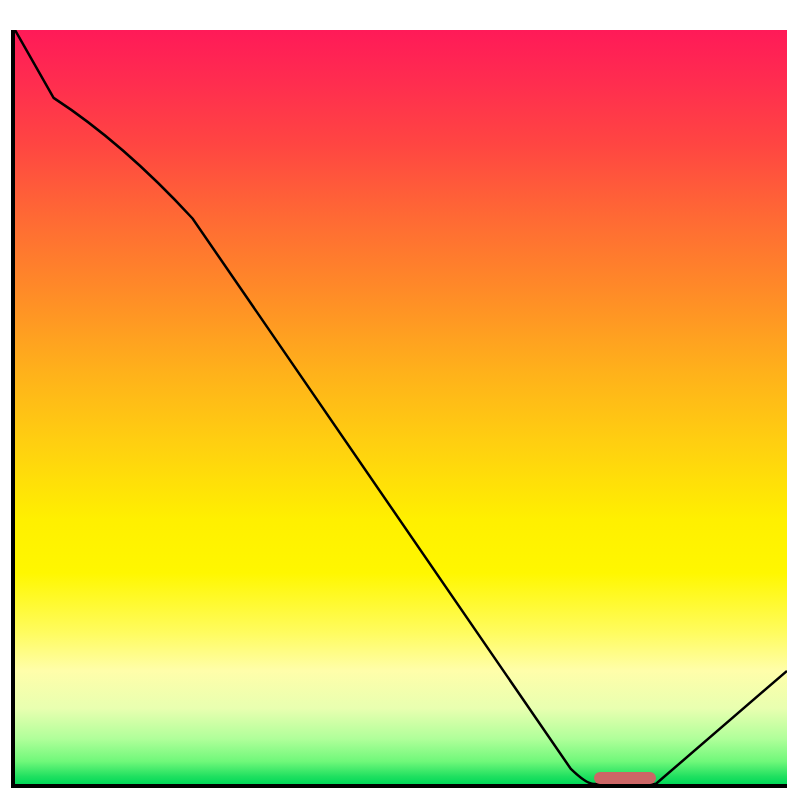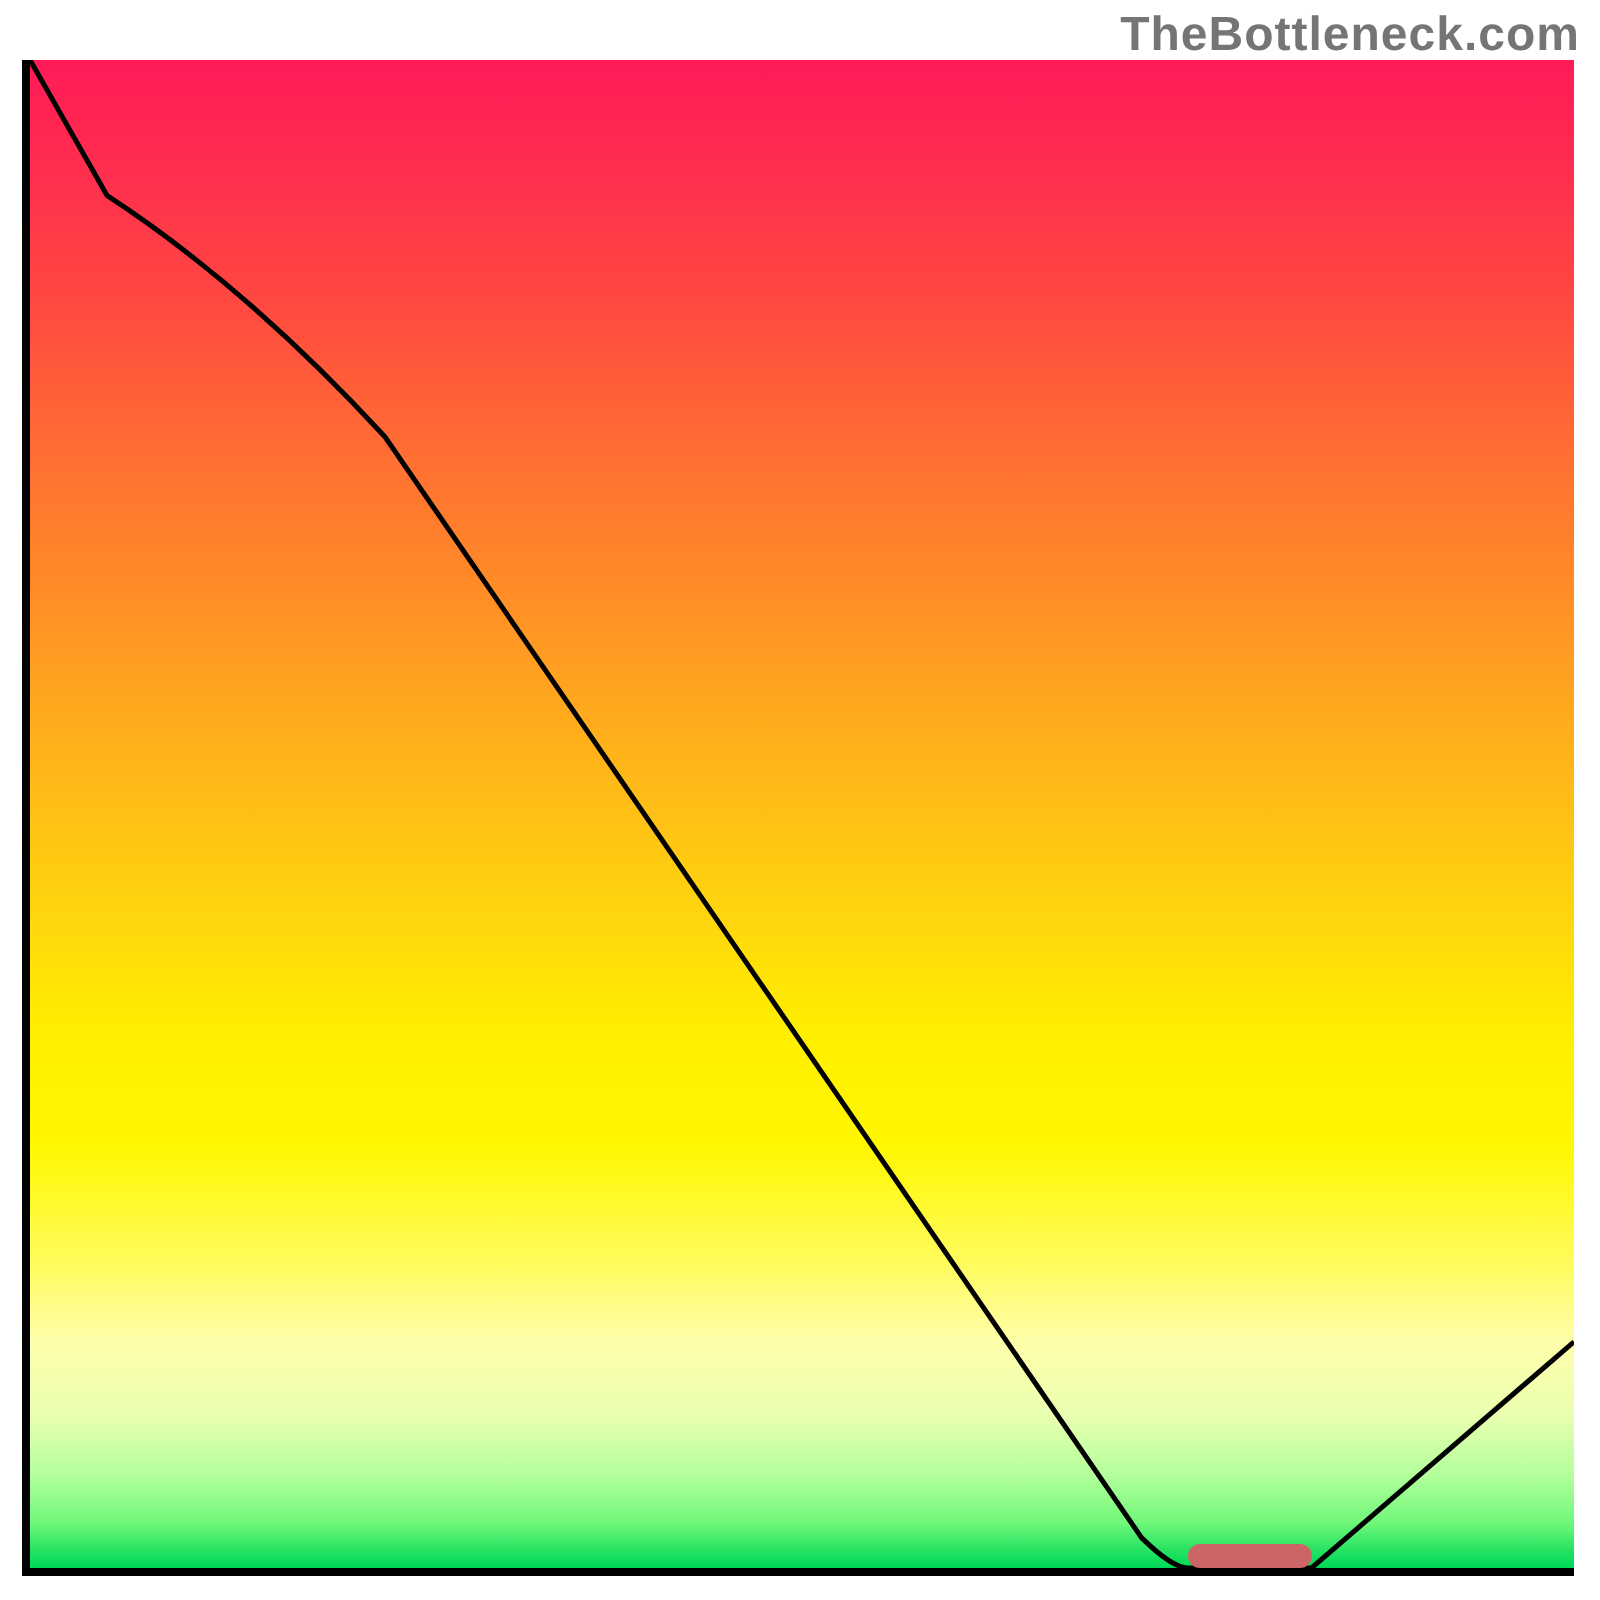--- a/index.html
+++ b/index.html
@@ -72,21 +72,20 @@
   .marker {
     position: absolute;
     background: #cc6666;
     border-radius: 6px;
   }
 </style>
 </head>
 <body>
 
 <div class="container">
-  <div class="watermark">TheBottleneck.com</div>
 
   <div class="plot-frame">
     <div class="gradient"></div>
 
     <svg class="curve" viewBox="0 0 772 754" preserveAspectRatio="none">
       <path id="curve-path" d="M 0 0 L 38.6 67.86000000000001 Q 108.08000000000001 113.09999999999991 177.56 188.5 L 555.84 738.92 Q 571.28 754 579 754 L 640.76 754 L 772 640.9" fill="none" stroke="#000000" stroke-width="2.5"></path>
     </svg>
 
     <div id="marker" class="marker" style="left: 579px; width: 61.76px; top: 742px; height: 12px; background: rgb(204, 102, 102);"></div>
   </div>

